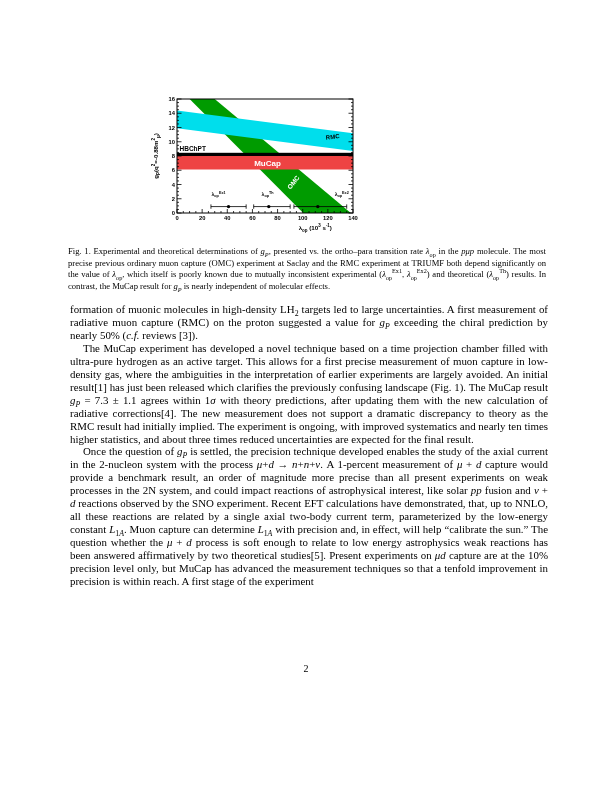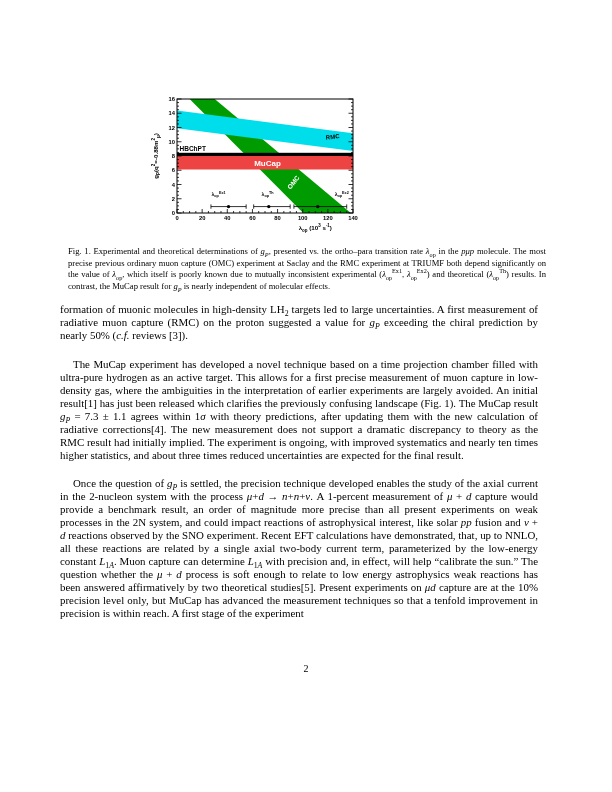--- a/index.html
+++ b/index.html
@@ -2,24 +2,24 @@
 <html><head>
 <meta charset="utf-8">
 <style>
   html,body{margin:0;padding:0;background:#fff;}
   .page{position:relative;width:612px;height:792px;background:#ffffff;overflow:hidden;
         font-family:"Liberation Serif",serif;color:#000;}
   .figure{position:absolute;left:150px;top:88px;}
   .figure svg{font-family:"Liberation Sans",sans-serif;}
   .caption{position:absolute;left:68px;top:246px;width:478px;
            font-size:8.6px;line-height:11.6px;text-align:justify;}
-  .bodytext{position:absolute;left:60px;top:303px;width:478px;
+  .bodytext{position:absolute;left:70px;top:303px;width:478px;
             font-size:10.9px;line-height:12.95px;text-align:justify;}
   .bodytext p{margin:0;}
-  .bodytext p.indent{text-indent:13px;margin-top:16px;}
+  .bodytext p.indent{text-indent:13px;}
   .section{font-size:11px;font-weight:bold;margin:16px 0 10px 0;
            font-family:"Liberation Serif",serif;}
   .pagenum{position:absolute;left:0;top:663px;width:612px;text-align:center;font-size:10px;}
   sub,sup{font-size:0.72em;line-height:0;}
   i{font-style:italic;}
 </style>
 </head>
 <body>
 
 <div class="page">

